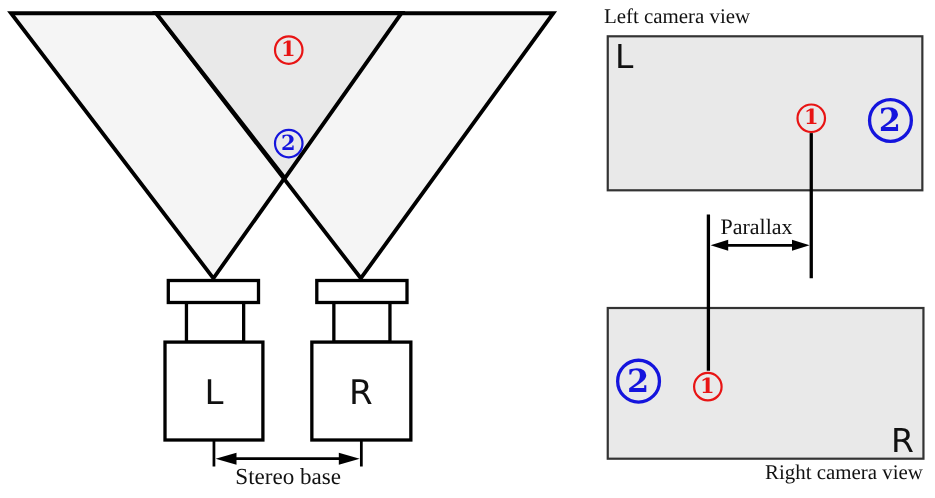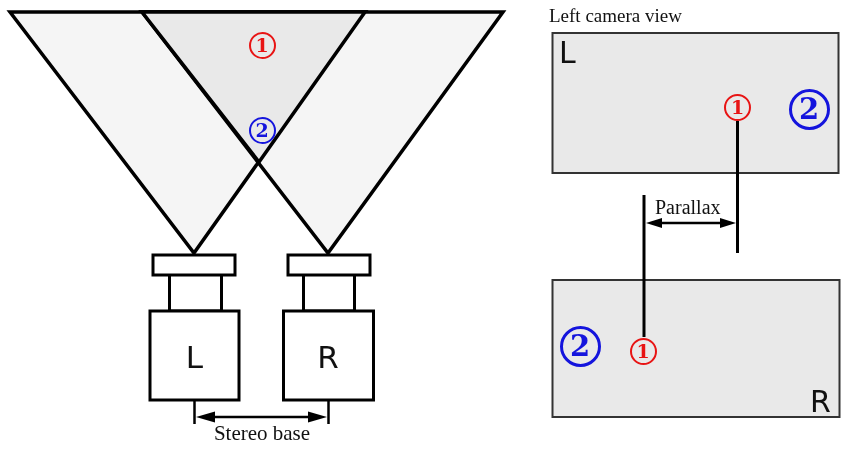--- a/index.html
+++ b/index.html
@@ -85,14 +85,15 @@
   <div class="lbl serif title" style="left:549px; top:6px;">Left camera view</div>
   <div class="lbl sans corner-label" style="left:559px; top:38px;">L</div>
   <span class="marker small red" style="left:724px; top:93.5px;">1</span>
   <span class="marker large blue" style="left:788.5px; top:88.5px;">2</span>
 
   <div class="lbl serif parallax-lbl" style="left:655px; top:197px;">Parallax</div>
 
   <span class="marker large blue" style="left:559.5px; top:325.5px;">2</span>
   <span class="marker small red" style="left:629.5px; top:338px;">1</span>
   <div class="lbl sans corner-label" style="left:810px; top:387px;">R</div>
+  <div class="lbl serif title" style="left:552px; top:420px; width:287px; text-align:right;">Right camera view</div>
 
 </div>
 
 </body></html>

